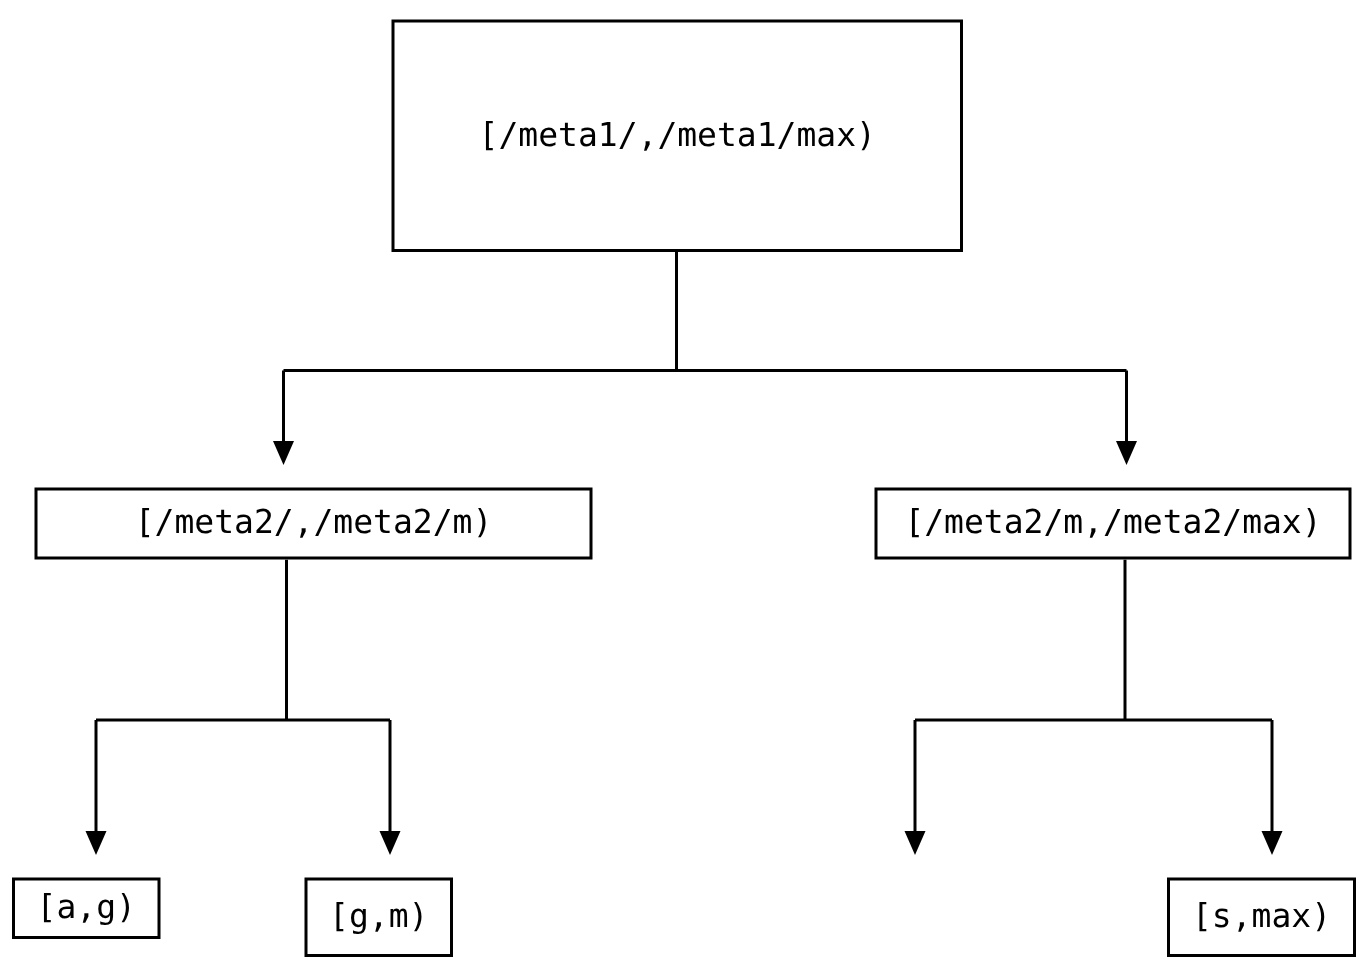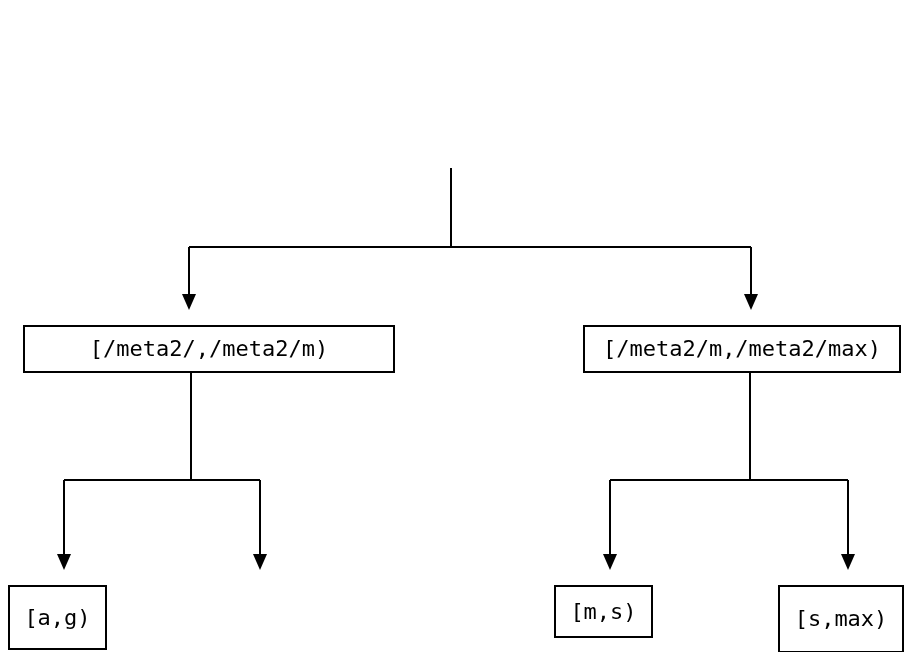--- a/index.html
+++ b/index.html
@@ -33,24 +33,24 @@
     align-items: center;
     justify-content: center;
     font-size: 22px;
     line-height: 1;
     color: var(--text, #000000);
     white-space: nowrap;
   }
   .node-root      { left: 261px; top: 13px;  width: 381px; height: 155px; }
   .node-left-mid  { left: 23px;  top: 325px; width: 372px; height: 48px; }
   .node-right-mid { left: 583px; top: 325px; width: 318px; height: 48px; justify-content: center; }
-  .node-leaf-ag   { left: 8px;   top: 585px; width: 99px;  height: 65px; }
+  .node-leaf-ag   { left: 8px;   top: 585px; width: 99px;  height: 41px; }
   .node-leaf-gm   { left: 203px; top: 585px; width: 99px;  height: 53px; }
   .node-leaf-ms   { left: 554px; top: 585px; width: 99px;  height: 53px; }
-  .node-leaf-smax { left: 778px; top: 585px; width: 126px; height: 68px; }
+  .node-leaf-smax { left: 778px; top: 585px; width: 126px; height: 53px; }
 </style>
 </head>
 <body>
 
 <div class="canvas">
 
   <svg class="edges" viewBox="0 0 912 652" xmlns="http://www.w3.org/2000/svg">
 
     <g stroke="currentColor" stroke-width="2" fill="none">
       <path d="M451 168 V247"></path>
@@ -73,35 +73,38 @@
     <g stroke="currentColor" stroke-width="2" fill="none">
       <path d="M750 373 V480"></path>
       <path d="M610 480 H848"></path>
       <path d="M610 480 V555"></path>
       <path d="M848 480 V555"></path>
     </g>
     <polygon points="603,554 617,554 610,570" fill="currentColor"></polygon>
     <polygon points="841,554 855,554 848,570" fill="currentColor"></polygon>
   </svg>
 
+  <div class="node node-root">
+    <span>[/meta1/,/meta1/max)</span>
+  </div>
 
   <div class="node node-left-mid">
     <span>[/meta2/,/meta2/m)</span>
   </div>
 
   <div class="node node-right-mid">
     <span>[/meta2/m,/meta2/max)</span>
   </div>
 
   <div class="node node-leaf-ag">
     <span>[a,g)</span>
   </div>
 
+  <div class="node node-leaf-gm">
+    <span>[g,m)</span>
+  </div>
 
-  <div class="node node-leaf-ms">
-    <span>[m,s)</span>
-  </div>
 
   <div class="node node-leaf-smax">
     <span>[s,max)</span>
   </div>
 
 </div>
 
 </body></html>

